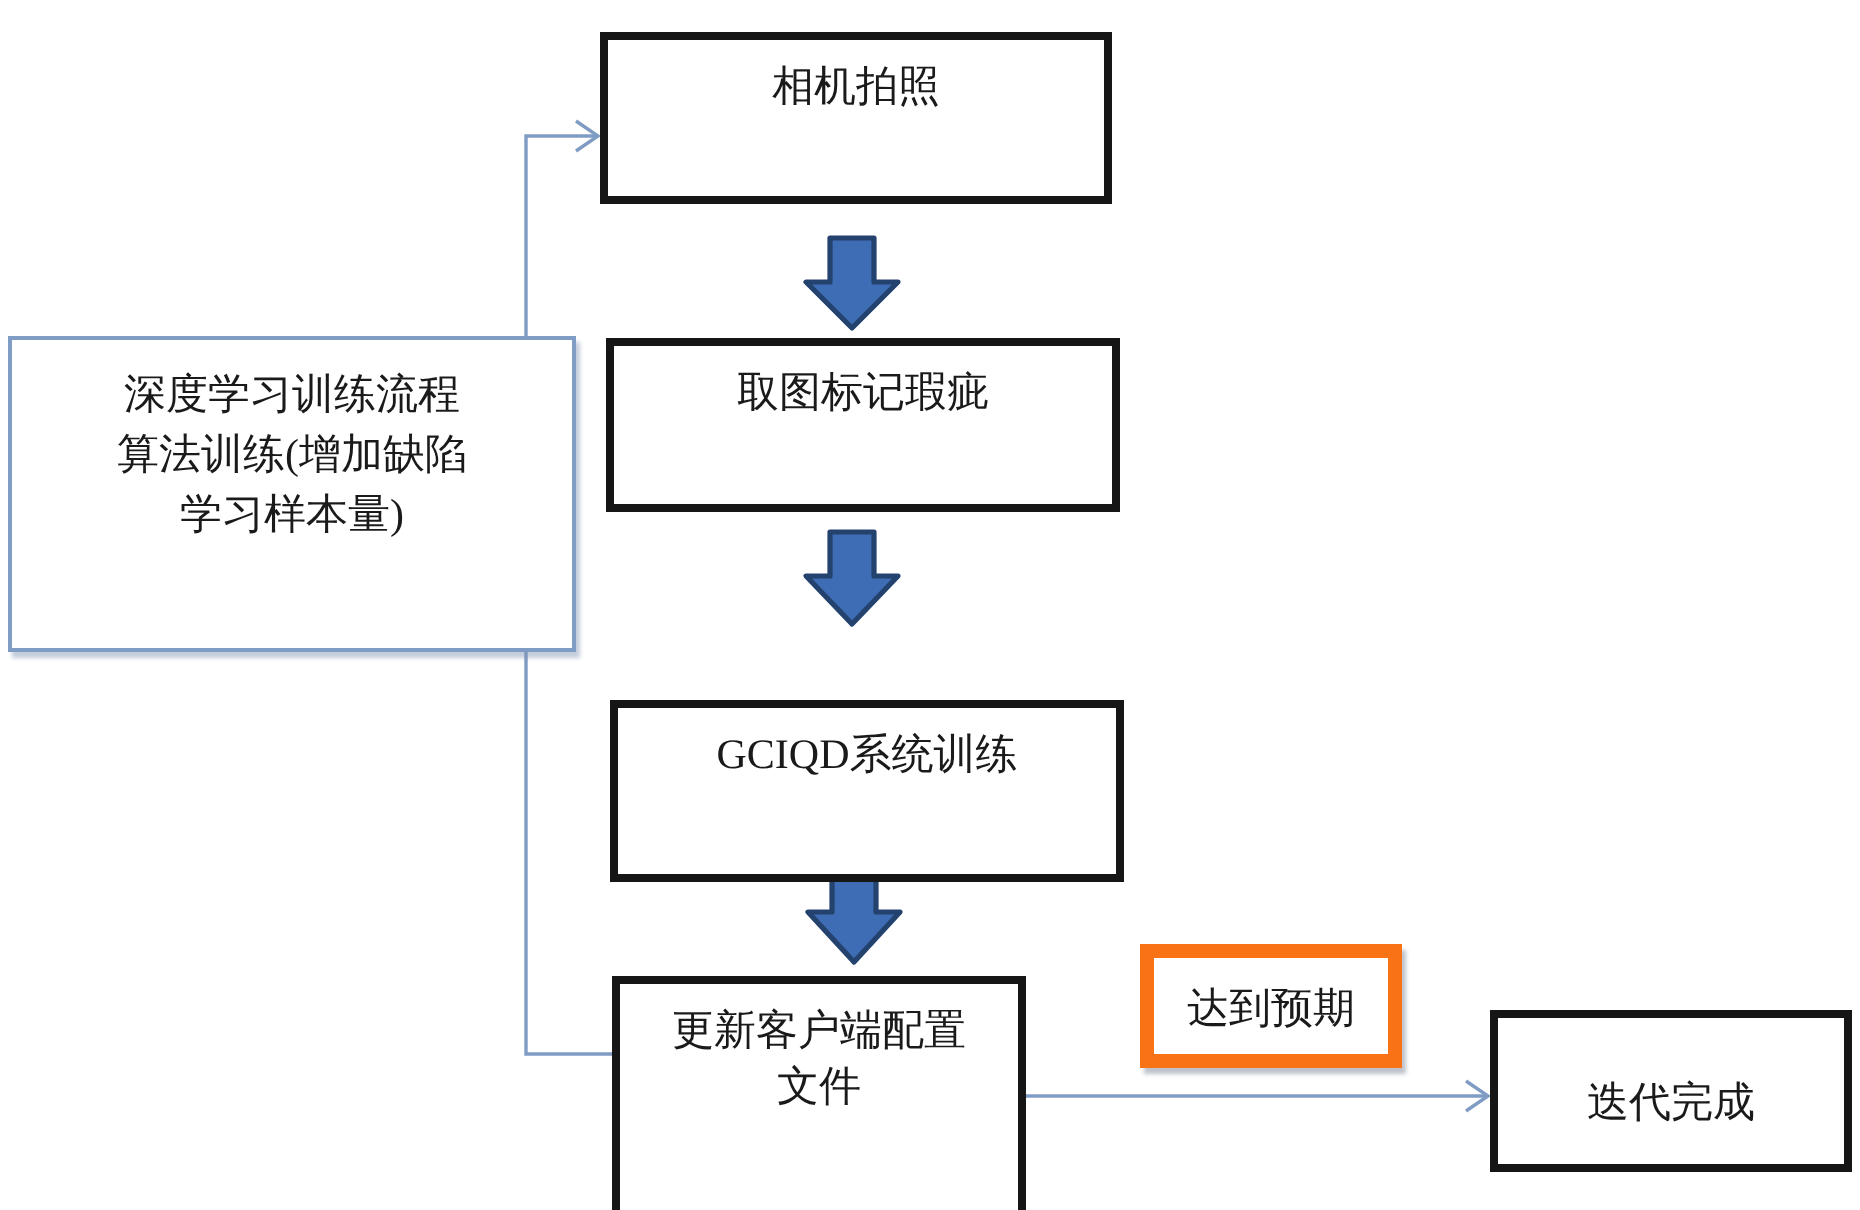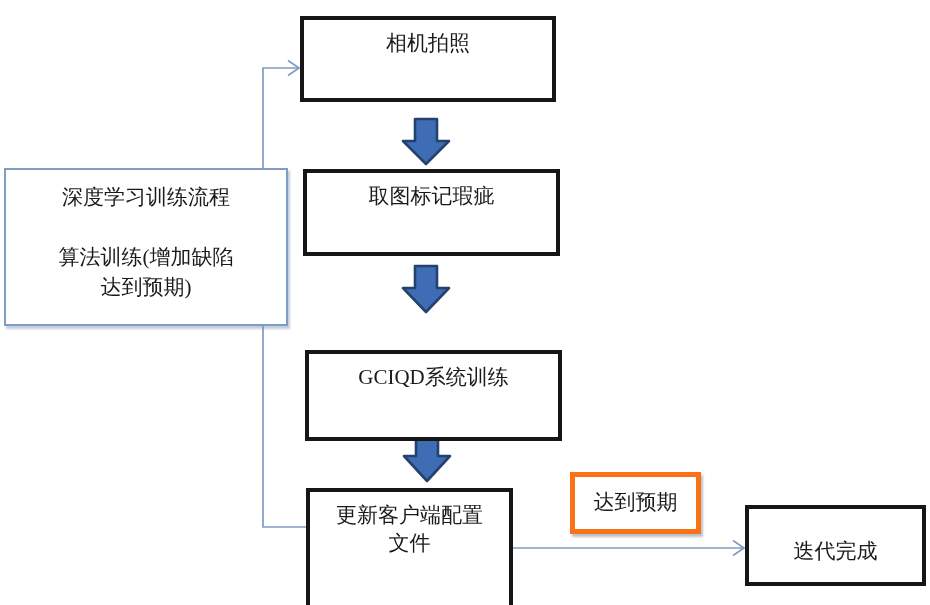--- a/index.html
+++ b/index.html
@@ -43,28 +43,28 @@
     width: 284px; height: 158px;
     box-sizing: border-box;
     background: #ffffff;
     border: 2px solid #7f9cc4;
     box-shadow: 2px 3px 2px rgba(125, 145, 175, 0.45);
     text-align: center;
     font-size: 21px;
     line-height: 30px;
   }
   .legend-line-1 { margin-top: 12px; }
-  .legend-line-2 { margin-top: 30px; }
+  .legend-line-2 { }
   .branch-label-box {
     position: absolute;
     left: 570px; top: 472px;
     width: 131px; height: 62px;
     box-sizing: border-box;
     background: #ffffff;
-    border: 5px solid #f97316;
+    border: 7px solid #f97316;
     box-shadow: 2px 3px 2px rgba(110, 120, 140, 0.45);
     text-align: center;
     font-size: 21px;
     padding-top: 11px;
   }
 </style>
 </head>
 <body>
 
 <div id="canvas">
@@ -82,21 +82,21 @@
     </g>
 
     <polygon points="415,119 437,119 437,141 449,141 426,164 403,141 415,141" fill="#3e6db5" stroke="#24426e" stroke-width="2.6" stroke-linejoin="round"></polygon>
     <polygon points="415,266 437,266 437,288 449,288 426,312 403,288 415,288" fill="#3e6db5" stroke="#24426e" stroke-width="2.6" stroke-linejoin="round"></polygon>
     <polygon points="416,432 438,432 438,456 450,456 427,481 404,456 416,456" fill="#3e6db5" stroke="#24426e" stroke-width="2.6" stroke-linejoin="round"></polygon>
   </svg>
 
   <div class="legend-box">
     <div class="legend-line-1">深度学习训练流程</div>
     <div class="legend-line-2">算法训练(增加缺陷</div>
-    <div>达到预期)</div>
+    <div>学习样本量)</div>
   </div>
 
   <div class="node node-camera">
     <span>相机拍照</span>
   </div>
 
   <div class="node node-mark">
     <span>取图标记瑕疵</span>
   </div>
 

